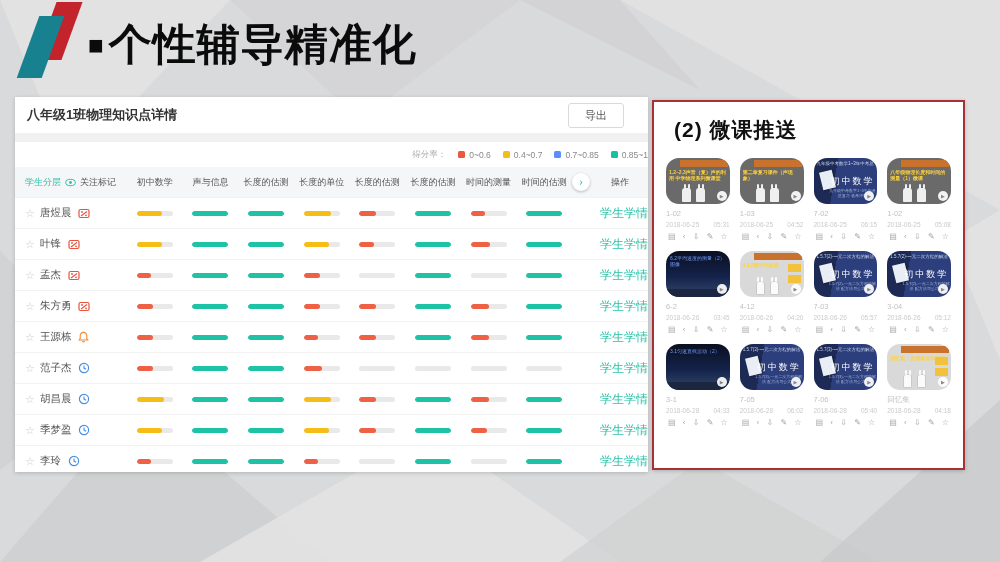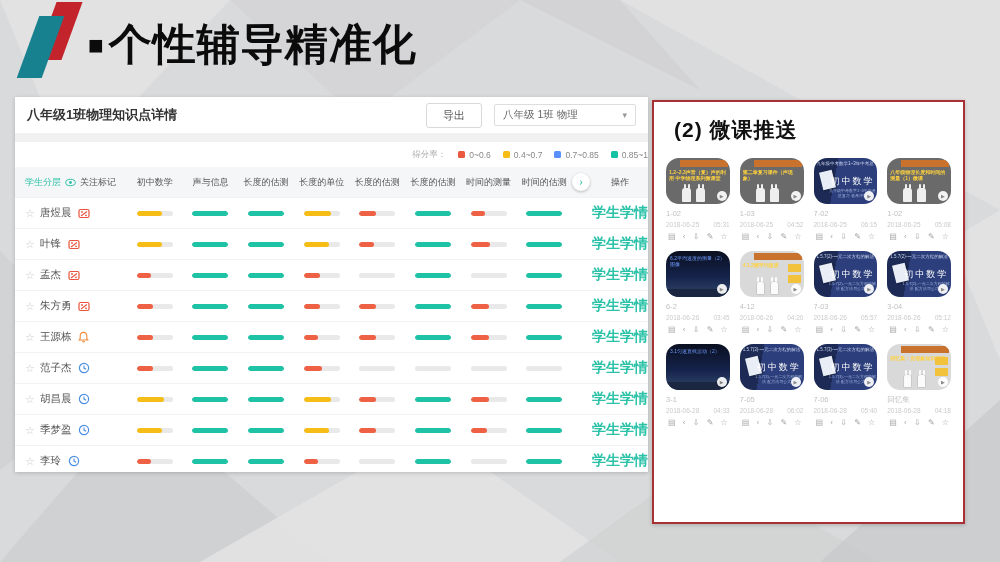--- a/index.html
+++ b/index.html
@@ -48,24 +48,24 @@
 
   .trow { height:31px; display:flex; align-items:center; border-top:1px solid #f2f2f2; }
   .trow .col-left { gap:5px; }
   .star { color:#cfcfcf; font-size:11px; cursor:pointer; }
   .s-name { font-size:10.5px; color:#555; }
   .s-icon { display:inline-flex; margin-left:2px; }
   .bar-cell { flex:1; display:flex; justify-content:center; }
   .track { width:36px; height:5px; border-radius:3px; background:#e9e9e9; overflow:hidden; display:block; }
   .fill { display:block; height:100%; border-radius:3px; }
   .chev-sp { width:20px; flex:0 0 auto; }
-  .stu-link { width:56px; text-align:center; color:#2bc2a8; font-size:14px; text-decoration:none; cursor:pointer; flex:0 0 auto;font-weight:bold; }
+  .stu-link { width:56px; text-align:right; color:#2bc2a8; font-size:12px; text-decoration:none; cursor:pointer; flex:0 0 auto; }
 
   
-  .panel { position:absolute; left:652px; top:100px; width:313px; height:424px; background:#fff; z-index:2;
+  .panel { position:absolute; left:652px; top:100px; width:313px; height:370px; background:#fff; z-index:2;
            border:2px solid #a93136; box-shadow:0 1px 4px rgba(0,0,0,.2); }
   .panel h2 { font-size:21px; font-weight:900; color:#111; padding:14px 0 0 20px; letter-spacing:1px; }
   .cards { display:grid; grid-template-columns:repeat(4,1fr); column-gap:10px; row-gap:8px; padding:14px 12px 0 12px; }
   .vcard { display:flex; flex-direction:column; cursor:pointer; }
   .thumb { position:relative; height:46px; border-radius:13px; overflow:hidden; background:#777; }
   .play { position:absolute; right:3px; bottom:3px; width:10px; height:10px; border-radius:50%;
           background:rgba(255,255,255,.92); color:#888; font-size:5px; line-height:10px; text-align:center; }
   .banner { position:absolute; top:2px; left:14px; right:2px; height:7px; background:#c9722e; }
   .ytext { position:absolute; top:11px; left:3px; right:3px; font-size:5px; line-height:6px; font-weight:bold;
            color:#ffd23e; max-height:13px; overflow:hidden; }
@@ -115,24 +115,20 @@
 <h1 class="title">
   <span class="bullet">■</span>
   <span>个性辅导精准化</span>
 </h1>
 
 <section class="report">
   <div class="r-head">
     <span class="r-title">八年级1班物理知识点详情</span>
     <span class="r-spacer"></span>
     <button class="export">导出</button>
-    <div class="filter">
-      <span>八年级 1班 物理</span>
-      <span class="caret">▾</span>
-    </div>
   </div>
   <div class="r-gap"></div>
   <div class="legend-row">
     <span class="lg-label">得分率：</span>
     <span id="legend-items" style="display:inline-flex; gap:12px;">
         <span class="lg-item">
           <span class="lg-sq" style="background: rgb(233, 88, 63);"></span>
           <span>0~0.6</span>
         </span>
         <span class="lg-item">

